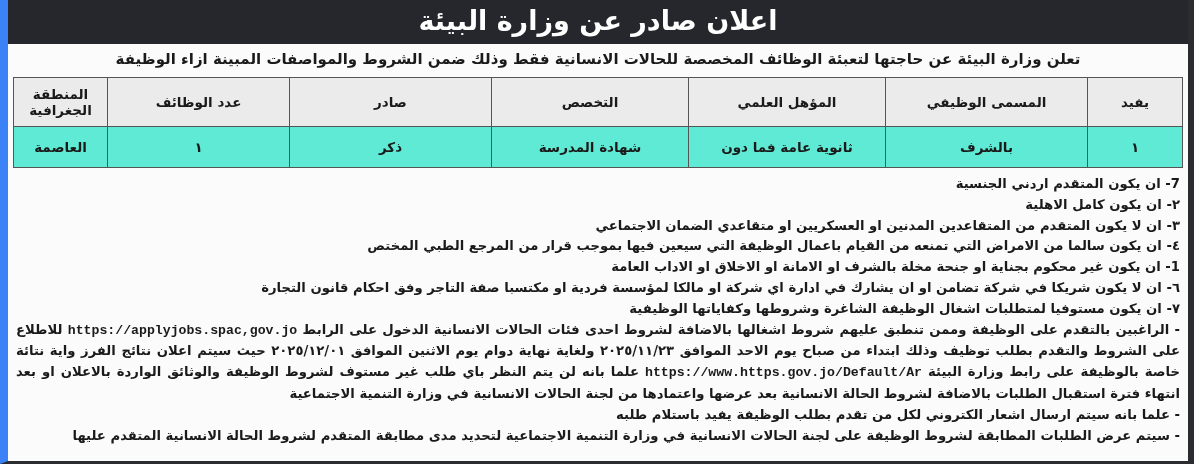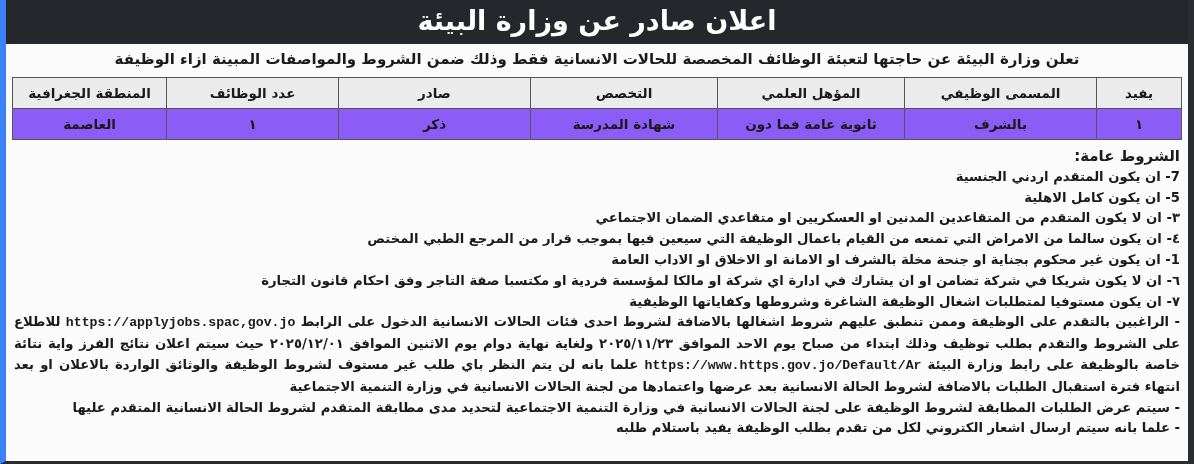--- a/index.html
+++ b/index.html
@@ -1,39 +1,39 @@
 <!DOCTYPE html>
 <html><head>
 <meta charset="utf-8">
 <style>
   html, body { margin: 0; padding: 0; background: #ffffff; }
   body { width: 1194px; height: 464px; overflow: hidden; font-family: "DejaVu Sans", sans-serif; color: #1a1a1a; }
   .page {
     position: absolute; left: 0; top: 0; width: 1194px; height: 464px;
-    box-sizing: border-box; border-left: 6px solid #3b82f6; border-right: 6px solid #2a2c30;
+    box-sizing: border-box; border-left: 8px solid #3b82f6; border-right: 6px solid #2a2c30;
     border-bottom: 3px solid #2a2c30; background: #fbfbfb;
   }
   .banner {
     height: 44px; background: #25272c; color: #ffffff; text-align: center;
     font-family: "DejaVu Sans", sans-serif; font-weight: bold; font-size: 27px; line-height: 42px;
     direction: rtl;
   }
   .intro {
     direction: rtl; text-align: center; font-weight: bold; font-size: 15px;
     line-height: 18px; padding-top: 6px; height: 23px;
   }
   table.jobs {
     direction: rtl; width: 1170px; margin: 4px auto 0 auto; border-collapse: collapse;
     font-size: 13.5px; font-weight: bold;
   }
   table.jobs th, table.jobs td {
-    border: 1.5px solid #555; text-align: center; height: 24px; padding: 3px; margin-top: 10px;
+    border: 1.5px solid #555; text-align: center; height: 24px; padding: 8px; margin-top: 10px;
   }
   table.jobs th { background: #ebebeb; font-weight: bold; }
-  table.jobs td { background: #8b5cf6; }
+  table.jobs td { background: #5eead4; }
   .conditions {
     direction: rtl; text-align: right; padding: 6px 8px 0 8px; font-weight: bold;
     font-size: 13.2px; line-height: 20.8px;
   }
   .cond-title { font-size: 15px; }
   .cond-line { white-space: nowrap; }
   .para { text-align: justify; }
   .ltr { direction: ltr; unicode-bidi: embed; font-family: Liberation Mono, monospace; }
 </style>
 </head>
@@ -65,31 +65,30 @@
         <td>ثانوية عامة فما دون</td>
         <td>شهادة المدرسة</td>
         <td>ذكر</td>
         <td>١</td>
         <td>العاصمة</td>
       </tr>
     </tbody>
   </table>
 
   <div class="conditions">
-    <div class="cond-title">الشروط عامة:</div>
     <div class="cond-line">7- ان يكون المتقدم اردني الجنسية</div>
-    <div class="cond-line">5- ان يكون كامل الاهلية</div>
+    <div class="cond-line">٢- ان يكون كامل الاهلية</div>
     <div class="cond-line">٣- ان لا يكون المتقدم من المتقاعدين المدنين او العسكريين او متقاعدي الضمان الاجتماعي</div>
     <div class="cond-line">٤- ان يكون سالما من الامراض التي تمنعه من القيام باعمال الوظيفة التي سيعين فيها بموجب قرار من المرجع الطبي المختص</div>
     <div class="cond-line">1- ان يكون غير محكوم بجناية او جنحة مخلة بالشرف او الامانة او الاخلاق او الاداب العامة</div>
     <div class="cond-line">٦- ان لا يكون شريكا في شركة تضامن او ان يشارك في ادارة اي شركة او مالكا لمؤسسة فردية او مكتسبا صفة التاجر وفق احكام قانون التجارة</div>
     <div class="cond-line">٧- ان يكون مستوفيا لمتطلبات اشغال الوظيفة الشاغرة وشروطها وكفاياتها الوظيفية</div>
     <div class="para">
       <span>- الراغبين بالتقدم على الوظيفة وممن تنطبق عليهم شروط اشغالها بالاضافة لشروط احدى فئات الحالات الانسانية الدخول على الرابط</span>
       <span class="ltr">https://applyjobs.spac,gov.jo</span>
       <span>للاطلاع على الشروط والتقدم بطلب توظيف وذلك ابتداء من صباح يوم الاحد الموافق ٢٠٢٥/١١/٢٣ ولغاية نهاية دوام يوم الاثنين الموافق ٢٠٢٥/١٢/٠١ حيث سيتم اعلان نتائج الفرز واية نتائة خاصة بالوظيفة على رابط وزارة البيئة</span>
       <span class="ltr">https://www.https.gov.jo/Default/Ar</span>
       <span>علما بانه لن يتم النظر باي طلب غير مستوف لشروط الوظيفة والوثائق الواردة بالاعلان او بعد انتهاء فترة استقبال الطلبات بالاضافة لشروط الحالة الانسانية بعد عرضها واعتمادها من لجنة الحالات الانسانية في وزارة التنمية الاجتماعية</span>
     </div>
+    <div class="cond-line">- علما بانه سيتم ارسال اشعار الكتروني لكل من تقدم بطلب الوظيفة يفيد باستلام طلبه</div>
     <div class="cond-line">- سيتم عرض الطلبات المطابقة لشروط الوظيفة على لجنة الحالات الانسانية في وزارة التنمية الاجتماعية لتحديد مدى مطابقة المتقدم لشروط الحالة الانسانية المتقدم عليها</div>
-    <div class="cond-line">- علما بانه سيتم ارسال اشعار الكتروني لكل من تقدم بطلب الوظيفة يفيد باستلام طلبه</div>
   </div>
 </div>
 
 </body></html>

